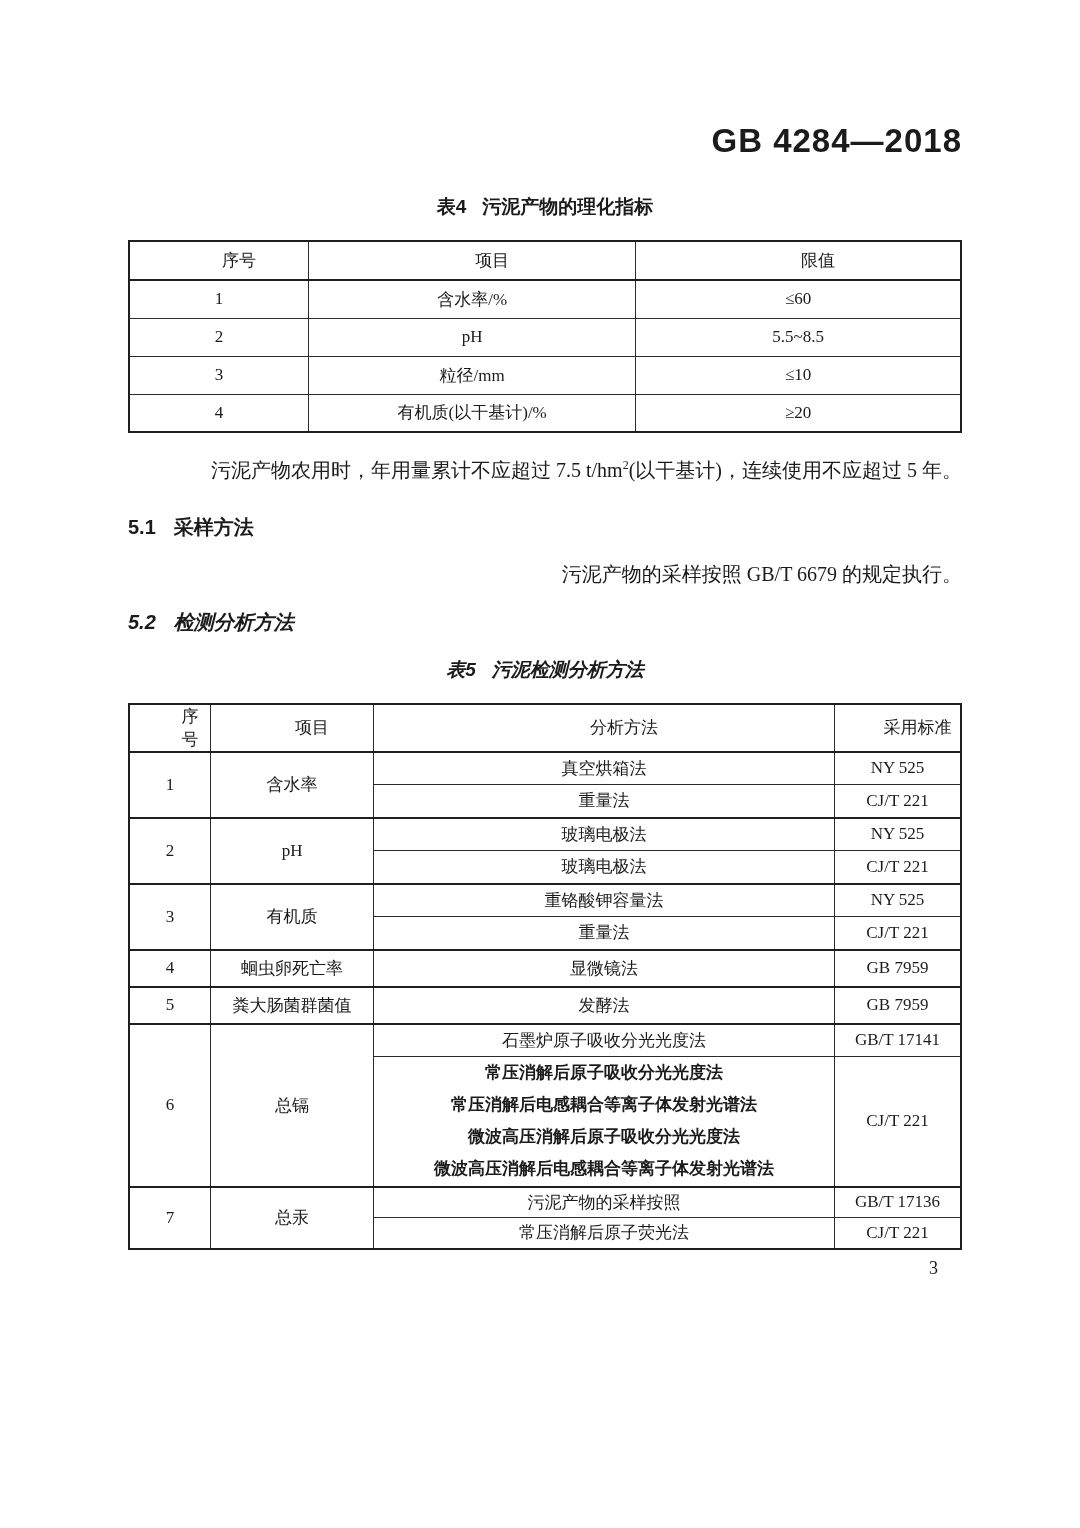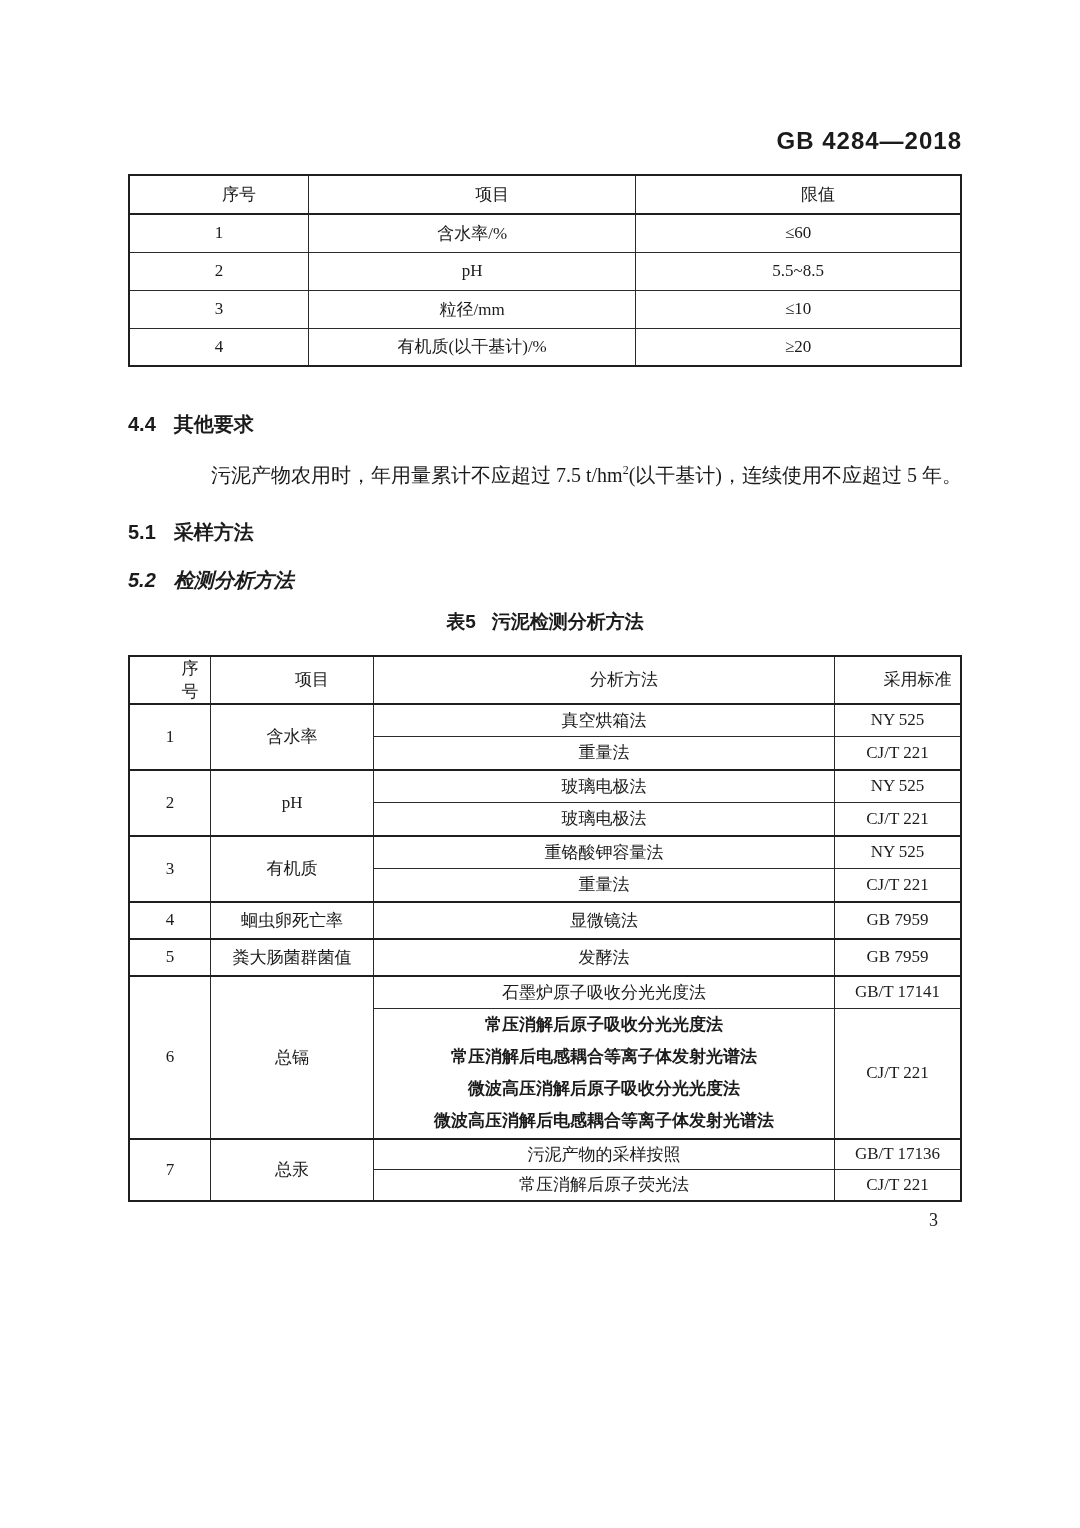--- a/index.html
+++ b/index.html
@@ -15,34 +15,34 @@
   }
   .content{
     position:absolute;
     left:128px; right:118px; top:0;
   }
   .std-number{
     margin-top:128px;
     text-align:right;
     font-family:"Liberation Sans", sans-serif;
     font-weight:bold;
-    font-size:24px;
+    font-size:33px;
     letter-spacing:1px;
     line-height:26px;
   }
   .caption{
     text-align:center;
     font-family:"Liberation Sans", sans-serif;
     font-weight:bold;
     font-size:19px;
     line-height:26px;
   }
   .caption .cap-label{margin-right:16px;}
   .caption-t4{margin-top:40px;}
-  .caption-t5{margin-top:15px;}
+  .caption-t5{margin-top:21px;font-style:italic;}
   table{
     border-collapse:collapse;
     width:100%;
     table-layout:fixed;
     border:2.5px solid #1f1f1f;
   }
   .tbl-t4{margin-top:20px;}
   .tbl-t5{margin-top:20px;}
   th,td{
     border:1.4px solid #2b2b2b;
@@ -93,20 +93,23 @@
   sup{font-size:12px;}
 </style>
 </head>
 <body>
 
 <div class="page">
   <div class="content">
 
     <div class="std-number">GB 4284—2018</div>
 
+    <div class="caption caption-t4">
+      <span class="cap-label">表4</span><span>污泥产物的理化指标</span>
+    </div>
 
     <table class="tbl-t4">
       <colgroup>
           <col style="width:21.6%">
           <col style="width:39.3%">
           <col style="width:39.1%">
         </colgroup>
       <thead>
         <tr>
           <th>序号</th>
@@ -131,31 +134,29 @@
           <td>≤10</td>
         </tr>
         <tr>
           <td>4</td>
           <td>有机质(以干基计)/%</td>
           <td>≥20</td>
         </tr>
       </tbody>
     </table>
 
-    <div class="heading h-44">
-      <span class="h-num">4.4</span><span>其他要求</span>
-    </div>
     <div class="para p-44">
       <span>污泥产物农用时，年用量累计不应超过 7.5 t/hm</span><sup>2</sup><span>(以干基计)，连续使用不应超过 5 年。</span>
     </div>
 
 
     <div class="heading h-51">
       <span class="h-num">5.1</span><span>采样方法</span>
     </div>
+    <div class="para p-51">污泥产物的采样按照 GB/T 6679 的规定执行。</div>
 
     <div class="heading h-52">
       <span class="h-num">5.2</span><span>检测分析方法</span>
     </div>
 
     <div class="caption caption-t5">
       <span class="cap-label">表5</span><span>污泥检测分析方法</span>
     </div>
 
     <table class="tbl-t5">

